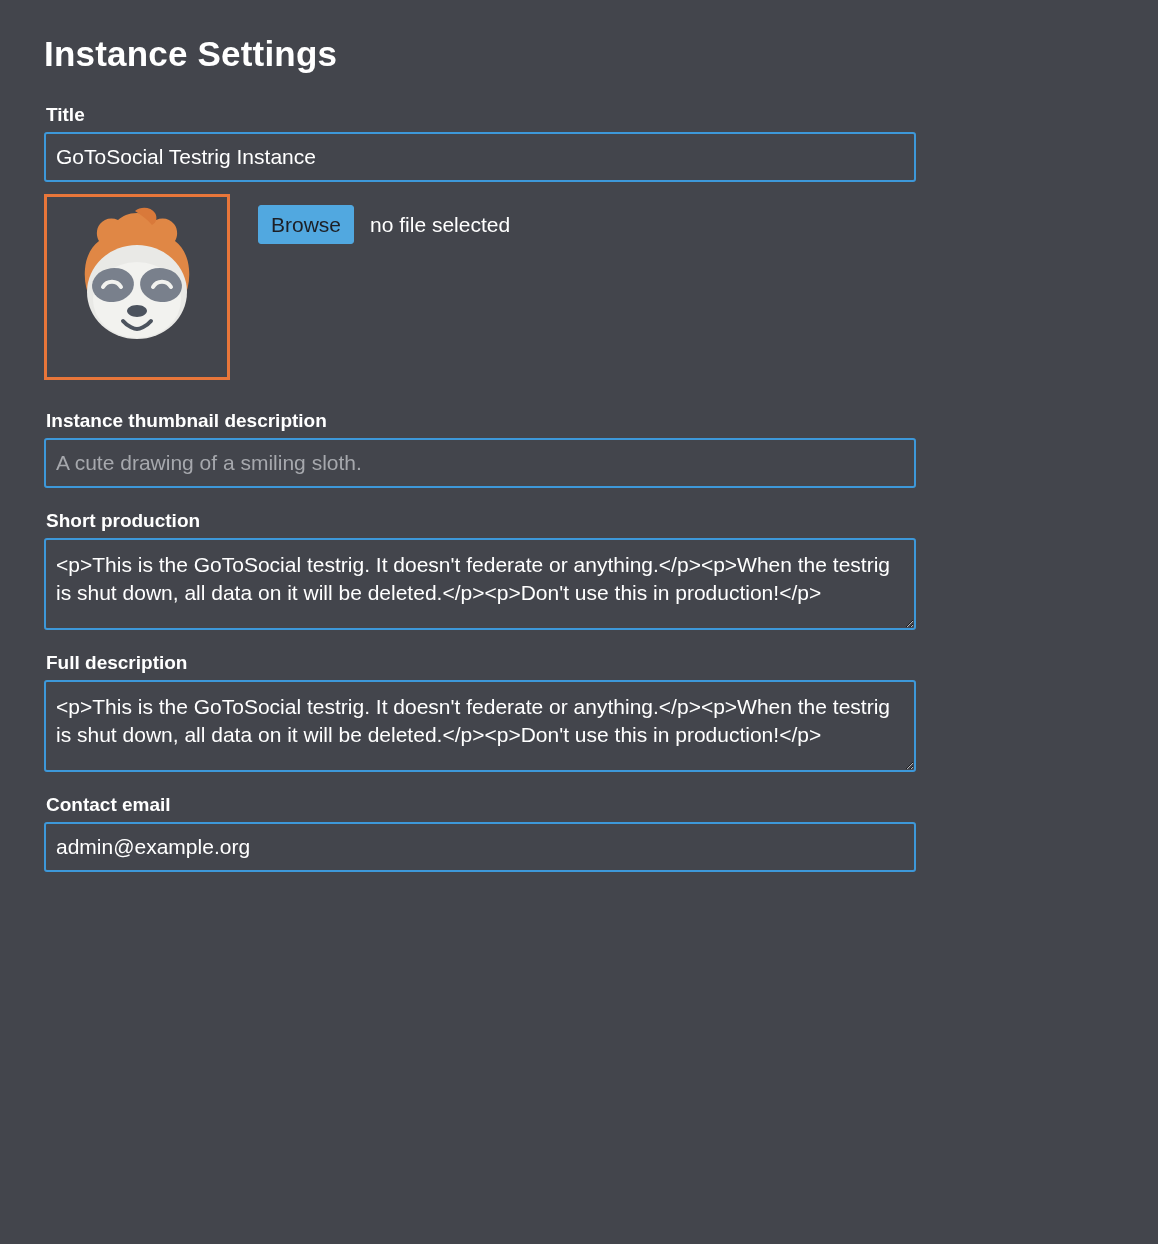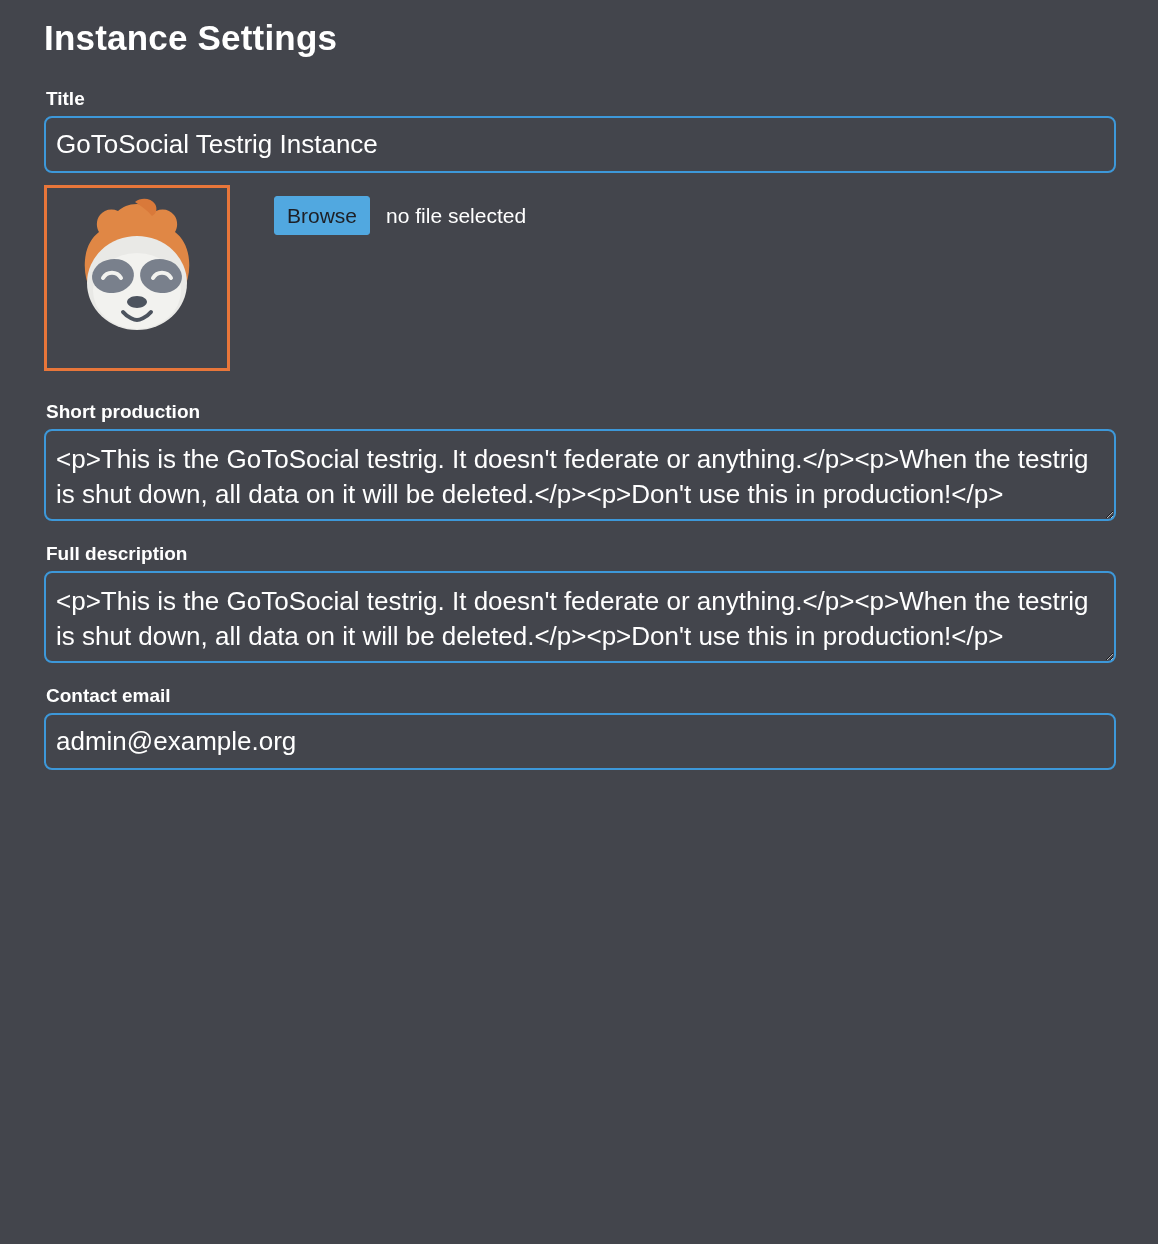--- a/index.html
+++ b/index.html
@@ -8,21 +8,21 @@
     background: #43454c;
   }
   body {
     width: 1158px;
     min-height: 1244px;
     font-family: "Liberation Sans", sans-serif;
     color: #ffffff;
     -webkit-font-smoothing: antialiased;
   }
   .page {
-    padding: 18px 30px 0 44px;
+    padding: 34px 30px 0 44px;
     box-sizing: border-box;
     width: 1158px;
   }
   h1.page-title {
     font-size: 35px;
     font-weight: bold;
     margin: 0 0 30px 0;
     letter-spacing: 0.2px;
     color: #ffffff;
   }
@@ -38,28 +38,28 @@
   }
   h2.section-title {
     font-size: 26px;
     font-weight: bold;
     margin: 34px 0 18px 2px;
     color: #ffffff;
   }
   input.text-input,
   textarea.text-area {
     display: block;
-    width: 1072px;
+    width: 872px;
     box-sizing: border-box;
     background: #43454c;
     border: 2px solid #3d98d9;
-    border-radius: 8px;
+    border-radius: 3px;
     color: #ffffff;
     font-family: "Liberation Sans", sans-serif;
-    font-size: 26px;
+    font-size: 21px;
     padding: 11px 10px;
     outline: none;
   }
   input.text-input::placeholder,
   textarea.text-area::placeholder {
     color: #a6a8ad;
   }
   textarea.text-area {
     resize: vertical;
     line-height: 1.33;
@@ -68,21 +68,20 @@
   }
   textarea.tc-area {
     height: 100px;
   }
 
   
   .thumb-row {
     display: flex;
     align-items: flex-start;
     margin-bottom: 30px;
-    gap: 16px;
   }
   .thumb-frame {
     width: 186px;
     height: 186px;
     border: 3px solid #e8763a;
     box-sizing: border-box;
     background: #43454c;
     flex: none;
   }
   .thumb-frame svg { display: block; }
@@ -144,20 +143,24 @@
 
         <path d="M76 124c5 6 12 8 14 8s9-2 14-8" stroke="#4c535e" stroke-width="4" fill="none" stroke-linecap="round"></path>
       </svg>
     </div>
     <div class="file-picker">
       <button class="browse-btn">Browse</button>
       <span class="file-status">no file selected</span>
     </div>
   </div>
 
+  <div class="field">
+    <label class="field-label">Instance thumbnail description</label>
+    <input class="text-input" type="text" placeholder="A cute drawing of a smiling sloth." style="">
+  </div>
 
   <div class="field field-gap">
     <label class="field-label">Short production</label>
     <textarea class="text-area" style="">&lt;p&gt;This is the GoToSocial testrig. It doesn't federate or anything.&lt;/p&gt;&lt;p&gt;When the testrig is shut down, all data on it will be deleted.&lt;/p&gt;&lt;p&gt;Don't use this in production!&lt;/p&gt;</textarea>
   </div>
 
   <div class="field field-gap">
     <label class="field-label">Full description</label>
     <textarea class="text-area" style="">&lt;p&gt;This is the GoToSocial testrig. It doesn't federate or anything.&lt;/p&gt;&lt;p&gt;When the testrig is shut down, all data on it will be deleted.&lt;/p&gt;&lt;p&gt;Don't use this in production!&lt;/p&gt;</textarea>
   </div>

